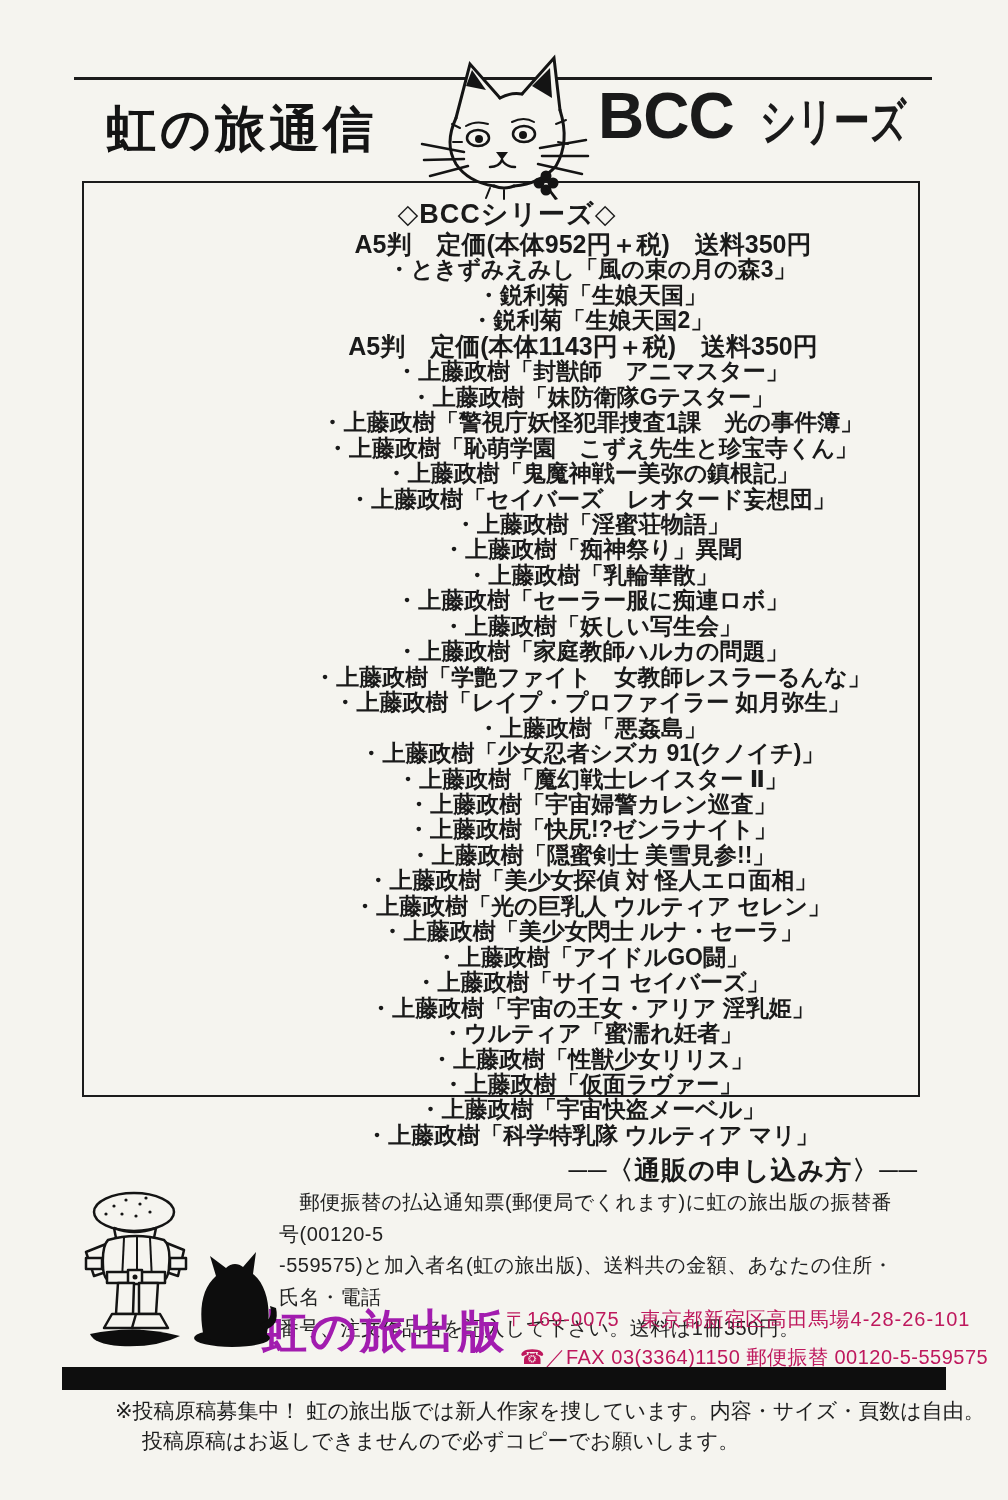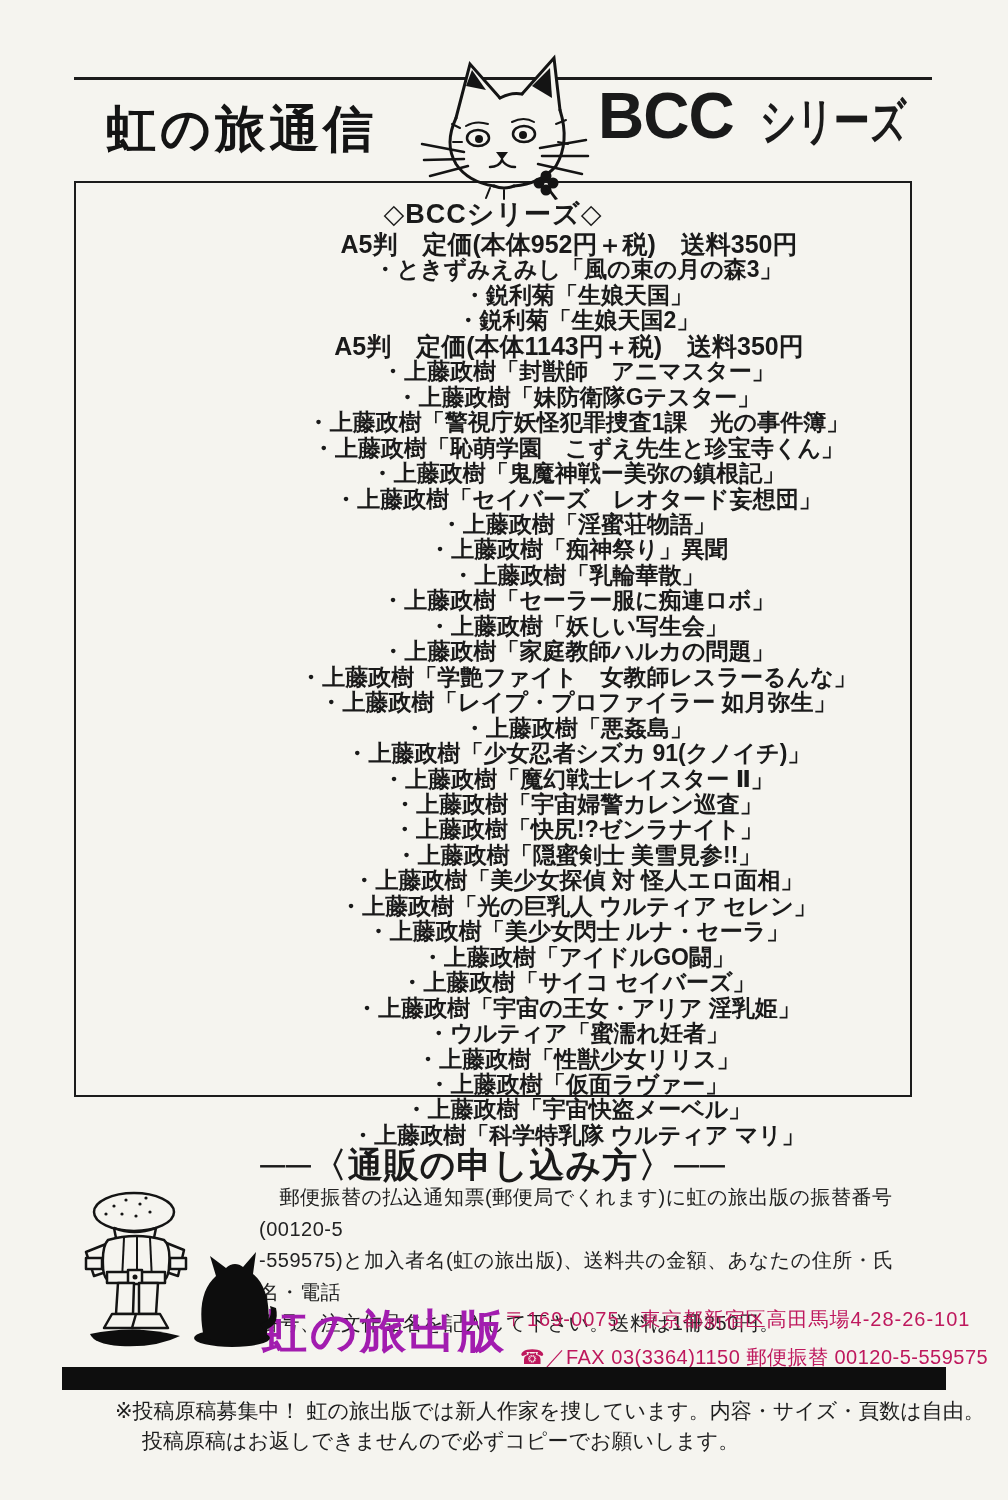--- a/index.html
+++ b/index.html
@@ -23,39 +23,39 @@
   .hdr-right {
     left:598px; top:84px; display:flex; align-items:flex-end; white-space:nowrap;gap:26px;
   }
   .hdr-right .latin { font-size:64px; font-weight:800; line-height:1; letter-spacing:-1px; }
   .hdr-right .kana  { font-size:50px; font-weight:800; line-height:1.06;
                       transform:scaleX(.72); transform-origin:left bottom; }
   .cat-svg { left:420px; top:54px; width:172px; height:146px; z-index:4; }
 
   
   .box {
-    left:74px; top:181px; width:838px; height:916px;
-    border:2.5px solid #1b1b1b; background:transparent;
+    left:82px; top:181px; width:838px; height:916px;
+    border:2.5px solid #1b1b1b; background:transparent;padding-left:12px;
   }
   .cat-heading {
     margin-top:17px; text-align:center;
     font-size:27px; font-weight:800; line-height:28px; letter-spacing:1px;
   }
   .rows { margin-top:4px;text-align:center; }
   .price-line {
     padding-left:152px; font-size:25px; font-weight:800;
     line-height:25.45px; white-space:nowrap; letter-spacing:0;
   }
   .item-row {
     padding-left:170px; font-size:23px; font-weight:700;
     line-height:25.45px; white-space:nowrap;
   }
   .order-heading {
-    text-align:center;
-    font-size:35px; font-weight:600; line-height:34px; letter-spacing:1px;
+    margin-top:5px; text-align:right;
+    font-size:26px; font-weight:600; line-height:34px; letter-spacing:1px;
   }
   .order-body {
     margin:0 6px 0 183px;
     font-size:20px; font-weight:400; line-height:31.5px; color:#222;
     white-space:pre-line; letter-spacing:.5px;
   }
 
   
   .mascot-svg { left:76px; top:1186px; width:204px; height:166px; z-index:3; }
   .pub-name {

